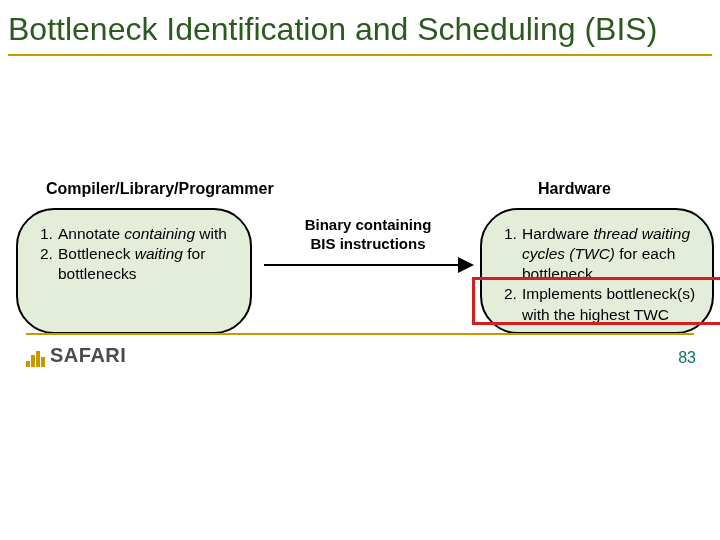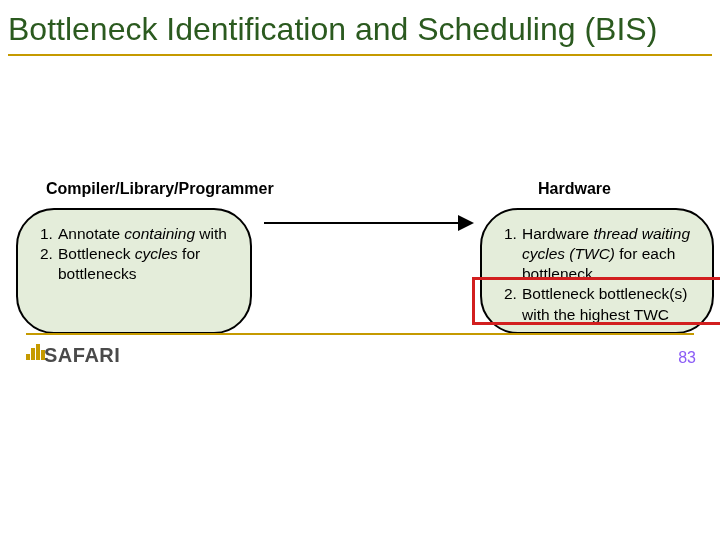--- a/index.html
+++ b/index.html
@@ -21,28 +21,28 @@
   .arrow { position: relative; height: 14px; }
   .arrow-line { position: absolute; left: 8px; right: 20px; top: 6px; height: 2px; background: #000; }
   .arrow-head { position: absolute; right: 6px; top: -1px; width: 0; height: 0; border-left: 16px solid #000; border-top: 8px solid transparent; border-bottom: 8px solid transparent; }
   .ol { list-style: none; font-size: 15.5px; line-height: 1.3; }
   .ol li { display: flex; }
   .ol .num { width: 18px; flex-shrink: 0; }
   .ol .txt { flex: 1; }
   .italic { font-style: italic; }
   .hl-box { position: absolute; border: 3px solid #d21f1f; left: 456px; top: 69px; width: 252px; height: 48px; }
   .footer-rule { position: absolute; left: 26px; right: 26px; bottom: 62px; height: 0; border-top: 2px solid #c59a00; }
-  .logo { position: absolute; left: 26px; bottom: 30px; font-weight: 800; font-size: 20px; letter-spacing: 0.5px; color: #4a4a4a; display: flex; align-items: flex-start; }
+  .logo { position: absolute; left: 26px; bottom: 30px; font-weight: 800; font-size: 20px; letter-spacing: 0.5px; color: #4a4a4a; display: flex; align-items: flex-end; gap: 6px; }
   .logo-mark { width: 18px; height: 16px; position: relative; }
   .logo-mark span { position: absolute; bottom: 0; width: 4px; background: #c59a00; }
   .logo-mark span:nth-child(1){ left:0; height:6px; }
   .logo-mark span:nth-child(2){ left:5px; height:12px; }
   .logo-mark span:nth-child(3){ left:10px; height:16px; }
   .logo-mark span:nth-child(4){ left:15px; height:10px; }
-  .pagenum { position: absolute; right: 24px; bottom: 30px; font-size: 16px; color: #8b5cf6; }
+  .pagenum { position: absolute; right: 24px; bottom: 30px; font-size: 16px; color: #0f766e; }
 </style>
 </head>
 <body>
 
 <div class="slide">
 
   <div class="title-block">
     <div class="title">Bottleneck Identification and Scheduling (BIS)</div>
     <div class="title-underline"></div>
   </div>
@@ -55,41 +55,45 @@
   <div class="diagram">
 
     <div class="box box-left">
       <ol class="ol">
         <li>
           <span class="num">1.</span>
           <span class="txt"><span>Annotate </span><span class="italic">containing</span><span> with</span></span>
         </li>
         <li>
           <span class="num">2.</span>
-          <span class="txt"><span>Bottleneck </span><span class="italic">cycles</span><span> for bottlenecks</span></span>
+          <span class="txt"><span>Bottleneck </span><span class="italic">waiting</span><span> for bottlenecks</span></span>
         </li>
       </ol>
     </div>
 
     <div class="arrow-wrap">
+      <div class="arrow-label">
+        <div>Binary containing</div>
+        <div>BIS instructions</div>
+      </div>
       <div class="arrow">
         <div class="arrow-line"></div>
         <div class="arrow-head"></div>
       </div>
     </div>
 
     <div class="box box-right">
       <ol class="ol">
         <li>
           <span class="num">1.</span>
           <span class="txt"><span>Hardware </span><span class="italic">thread waiting cycles (TWC)</span><span> for each bottleneck</span></span>
         </li>
         <li>
           <span class="num">2.</span>
-          <span class="txt"><span>Bottleneck bottleneck(s) with the highest TWC</span><span class="italic"></span><span></span></span>
+          <span class="txt"><span>Implements bottleneck(s) with the highest TWC</span><span class="italic"></span><span></span></span>
         </li>
       </ol>
     </div>
 
     <div class="hl-box"></div>
   </div>
 
   <div class="footer-rule"></div>
   <div class="logo">
     <span class="logo-mark">

